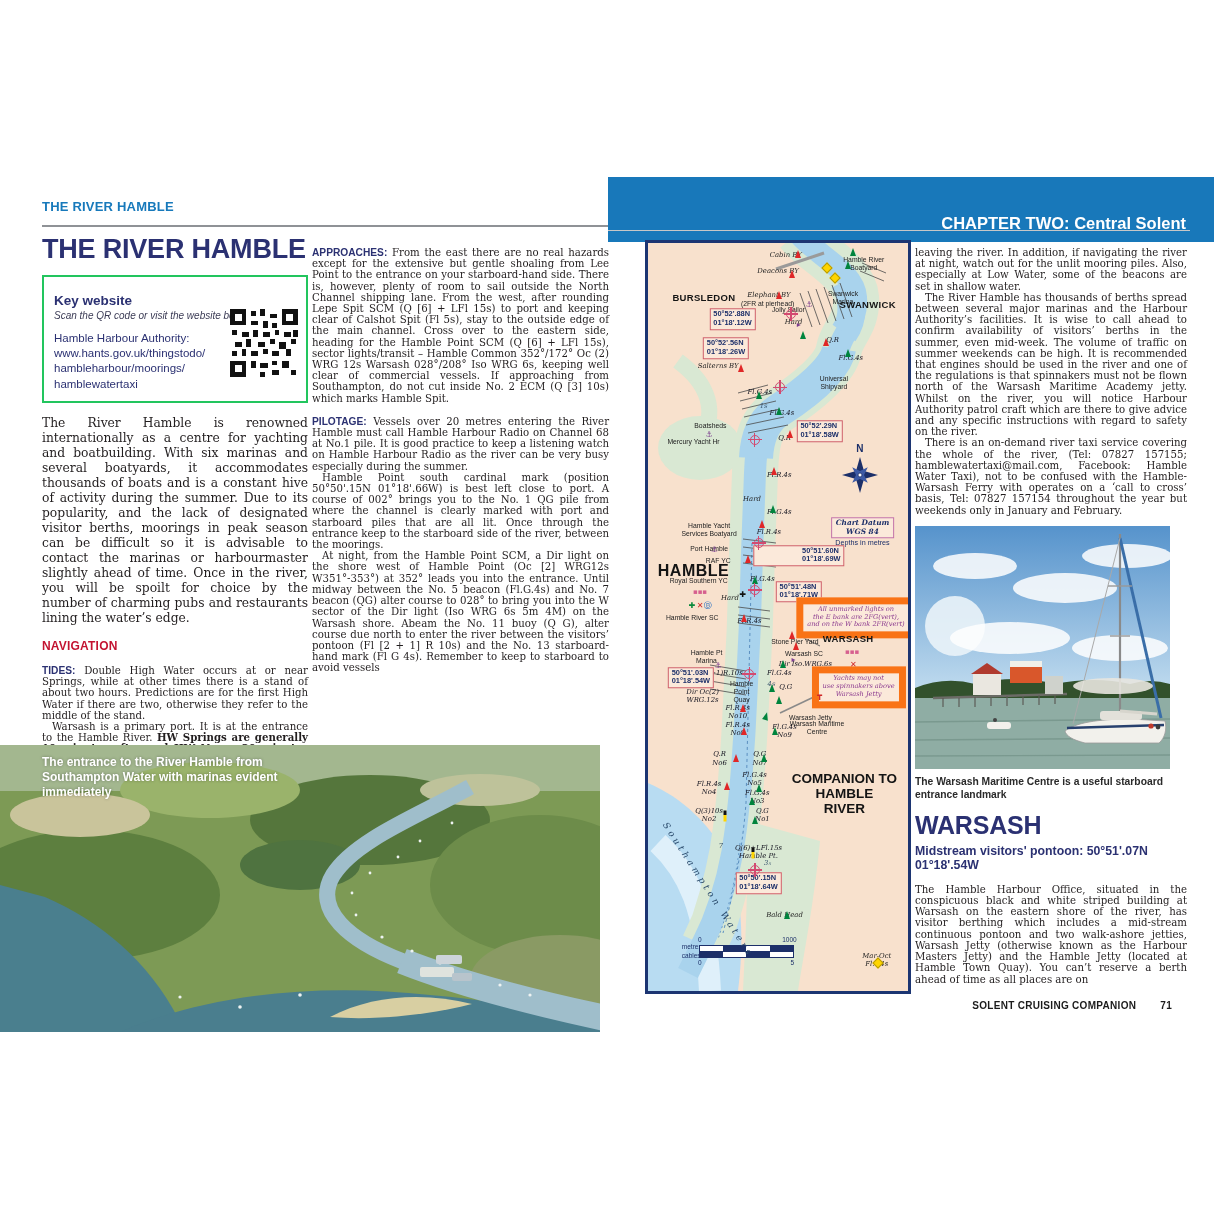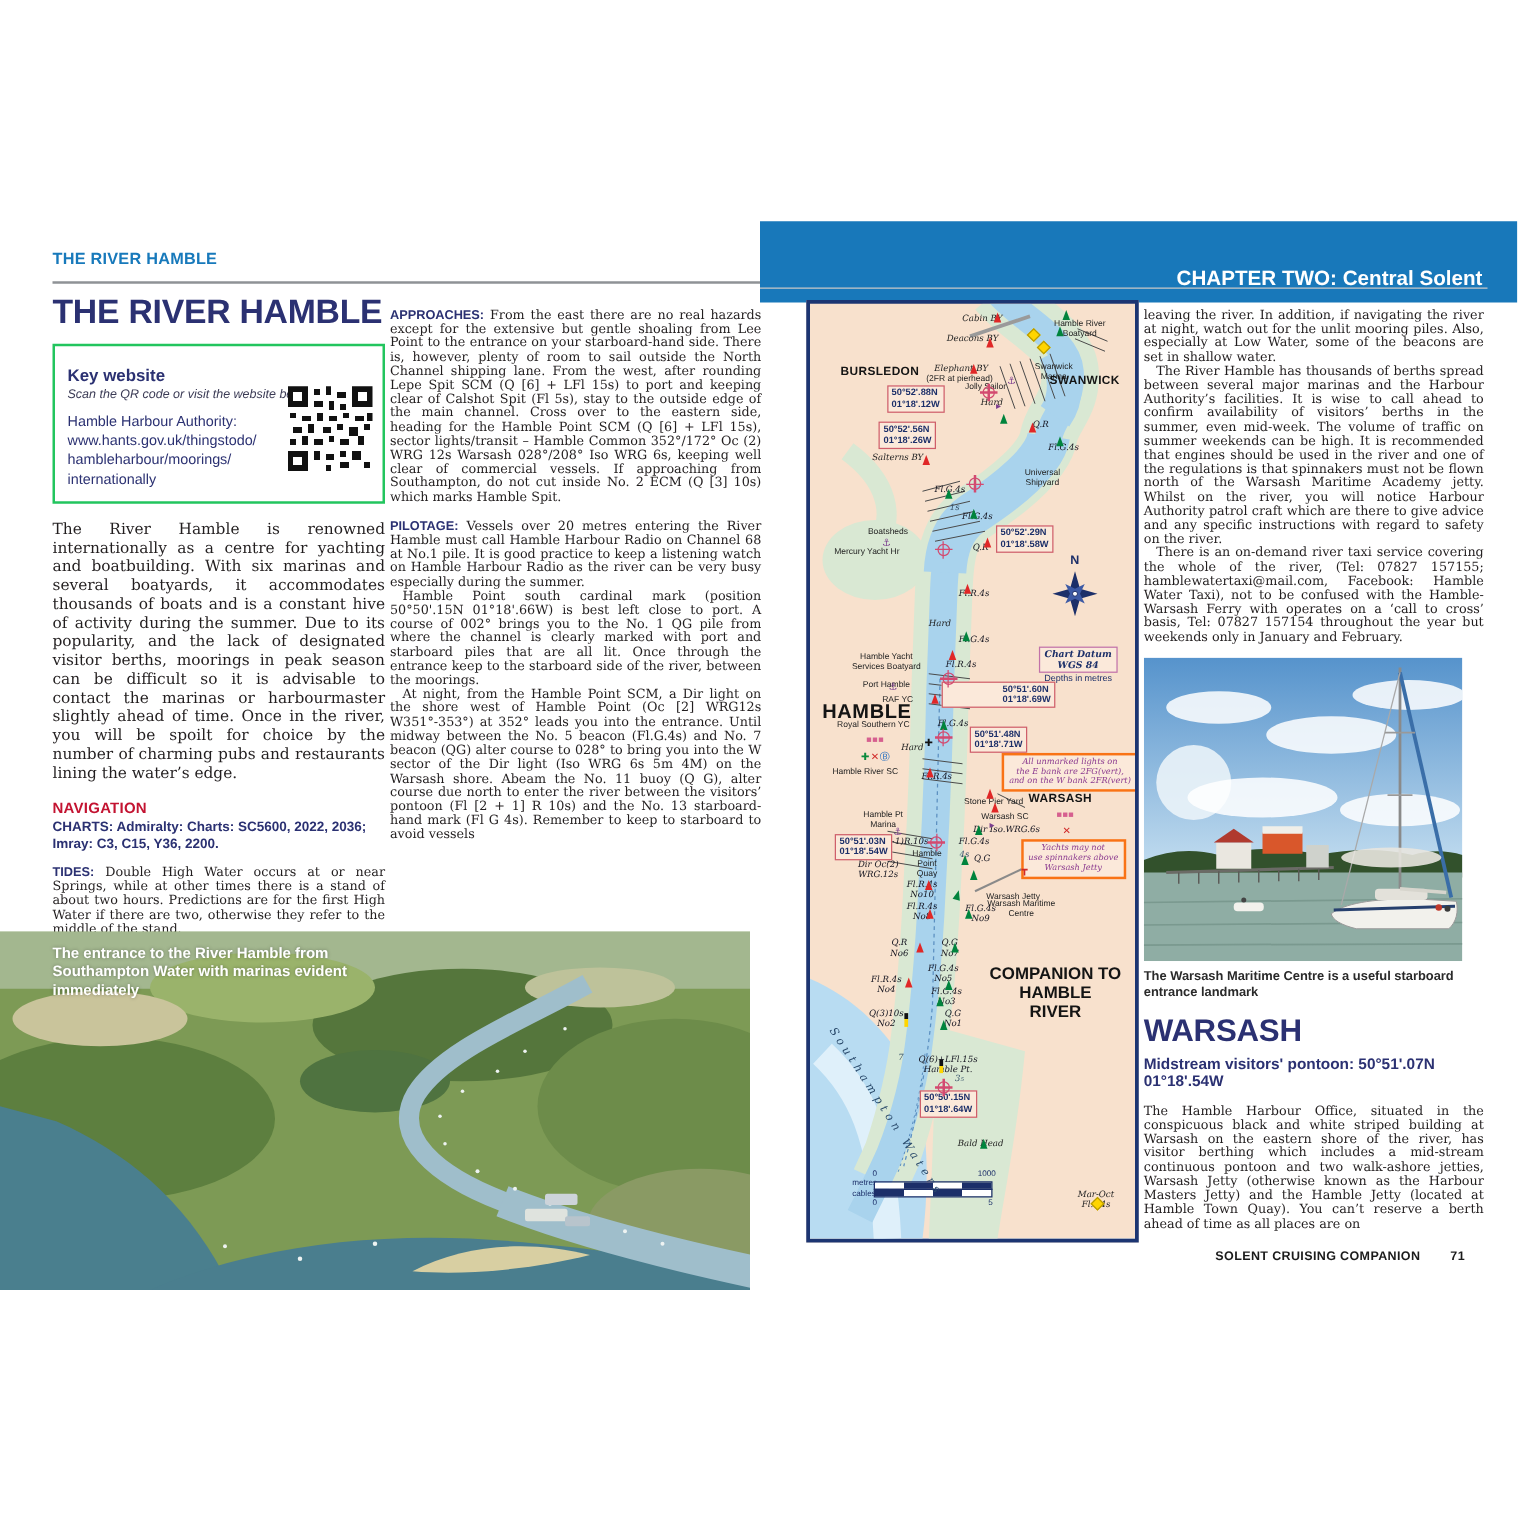--- a/index.html
+++ b/index.html
@@ -43,21 +43,21 @@
   .ml.sm{font-family:"Liberation Sans",sans-serif;}
   .ml.it,.ml.lt{font-family:"DejaVu Serif",serif;font-style:italic;font-size:6.9px;}
   .ml.lt{color:#13131f;}
   .ml.depth{font-family:"DejaVu Serif",serif;font-style:italic;color:#37536b;}
   .ml.place{font-weight:bold;font-size:9.5px;color:#141414;letter-spacing:.3px;}
   .ml.placebig{font-weight:bold;font-size:16px;color:#141414;letter-spacing:.5px;}
   .ml.big{font-weight:bold;font-size:13.5px;color:#141414;line-height:1.12;}
   .ml.coord{font-weight:bold;font-size:7.4px;color:#1c2f69;background:#fbe9da;
             border:1px solid #cf5f6a;padding:1px 3px;text-align:left;}
   .ml.note{font-family:"DejaVu Serif",serif;font-style:italic;font-size:6.6px;color:#8b3a8f;
-           background:#fbe9da;border:2px solid #f97316;padding:2px 4px;white-space:nowrap;}
+           background:#fbe9da;border:7px solid #f97316;padding:2px 4px;white-space:nowrap;}
   .ml.datum{font-family:"DejaVu Serif",serif;font-style:italic;font-weight:bold;font-size:7.4px;
             color:#1c2f69;background:#fbe9da;border:1px solid #c272a8;padding:1px 4px;}
   .ml.navy{color:#1c2f69;font-size:7.2px;}
   .ml.soton{font-family:"DejaVu Serif",serif;font-style:italic;font-size:9px;
             letter-spacing:3.5px;color:#2a4a6b;}
   .ml.compassN{font-weight:bold;font-size:10px;color:#1c2f69;}
   .ms{position:absolute;transform:translate(-50%,-50%);}
   .ms-gtri{width:0;height:0;border-left:3.5px solid transparent;border-right:3.5px solid transparent;
            border-bottom:8px solid #00843d;}
   .ms-rtri{width:0;height:0;border-left:3.5px solid transparent;border-right:3.5px solid transparent;
@@ -103,21 +103,21 @@
   <div class="col1">
     <div class="title">THE RIVER HAMBLE</div>
 
     <div class="keybox">
       <div class="kb-title">Key website</div>
       <div class="kb-note">Scan the QR code or visit the website below</div>
       <div class="kb-lines">
         <div>Hamble Harbour Authority:</div>
         <div>www.hants.gov.uk/thingstodo/</div>
         <div>hambleharbour/moorings/</div>
-        <div>internationally</div>
+        <div>hamblewatertaxi</div>
       </div>
       <svg class="qr" viewBox="0 0 29 29" shape-rendering="crispEdges">
         <rect width="29" height="29" fill="#fff"></rect>
         <g fill="#111">
           <rect x="0" y="0" width="7" height="7"></rect>
             <rect x="22" y="0" width="7" height="7"></rect>
             <rect x="0" y="22" width="7" height="7"></rect>
           <rect x="2" y="2" width="3" height="3" fill="#fff"></rect>
             <rect x="24" y="2" width="3" height="3" fill="#fff"></rect>
             <rect x="2" y="24" width="3" height="3" fill="#fff"></rect>
@@ -153,21 +153,20 @@
             <rect x="26" y="26" width="2" height="2"></rect>
             <rect x="13" y="27" width="2" height="2"></rect>
             <rect x="18" y="26" width="3" height="2"></rect>
         </g>
       </svg>
     </div>
 
     <p class="serif intro">The River Hamble is renowned internationally as a centre for yachting and boatbuilding. With six marinas and several boatyards, it accommodates thousands of boats and is a constant hive of activity during the summer. Due to its popularity, and the lack of designated visitor berths, moorings in peak season can be difficult so it is advisable to contact the marinas or harbourmaster slightly ahead of time. Once in the river, you will be spoilt for choice by the number of charming pubs and restaurants lining the water’s edge.</p>
 
     <div class="red-head">NAVIGATION</div>
-    <div class="charts">CHARTS: Admiralty: Charts: SC5600, 2022, 2036; Imray: C3, C15, Y36, 2200.</div>
 
     <p class="serif mt12">
       <span class="lbl">TIDES:</span>
       <span>Double High Water occurs at or near Springs, while at other times there is a stand of about two hours. Predictions are for the first High Water if there are two, otherwise they refer to the middle of the stand.</span>
     </p>
     <p class="serif indent">
       <span>Warsash is a primary port. It is at the entrance to the Hamble River. </span><strong>HW Springs are generally 10 minutes after and HW Neaps 20 minutes after HW Southampton. LW Neaps are 10 minutes after and LW Springs the same as LW Southampton. MHWS: 4.5m; MHWN: 3.8m; MLWN: 1.9m; MLWS: 0.8m.</strong>
     </p>
   </div>
 

